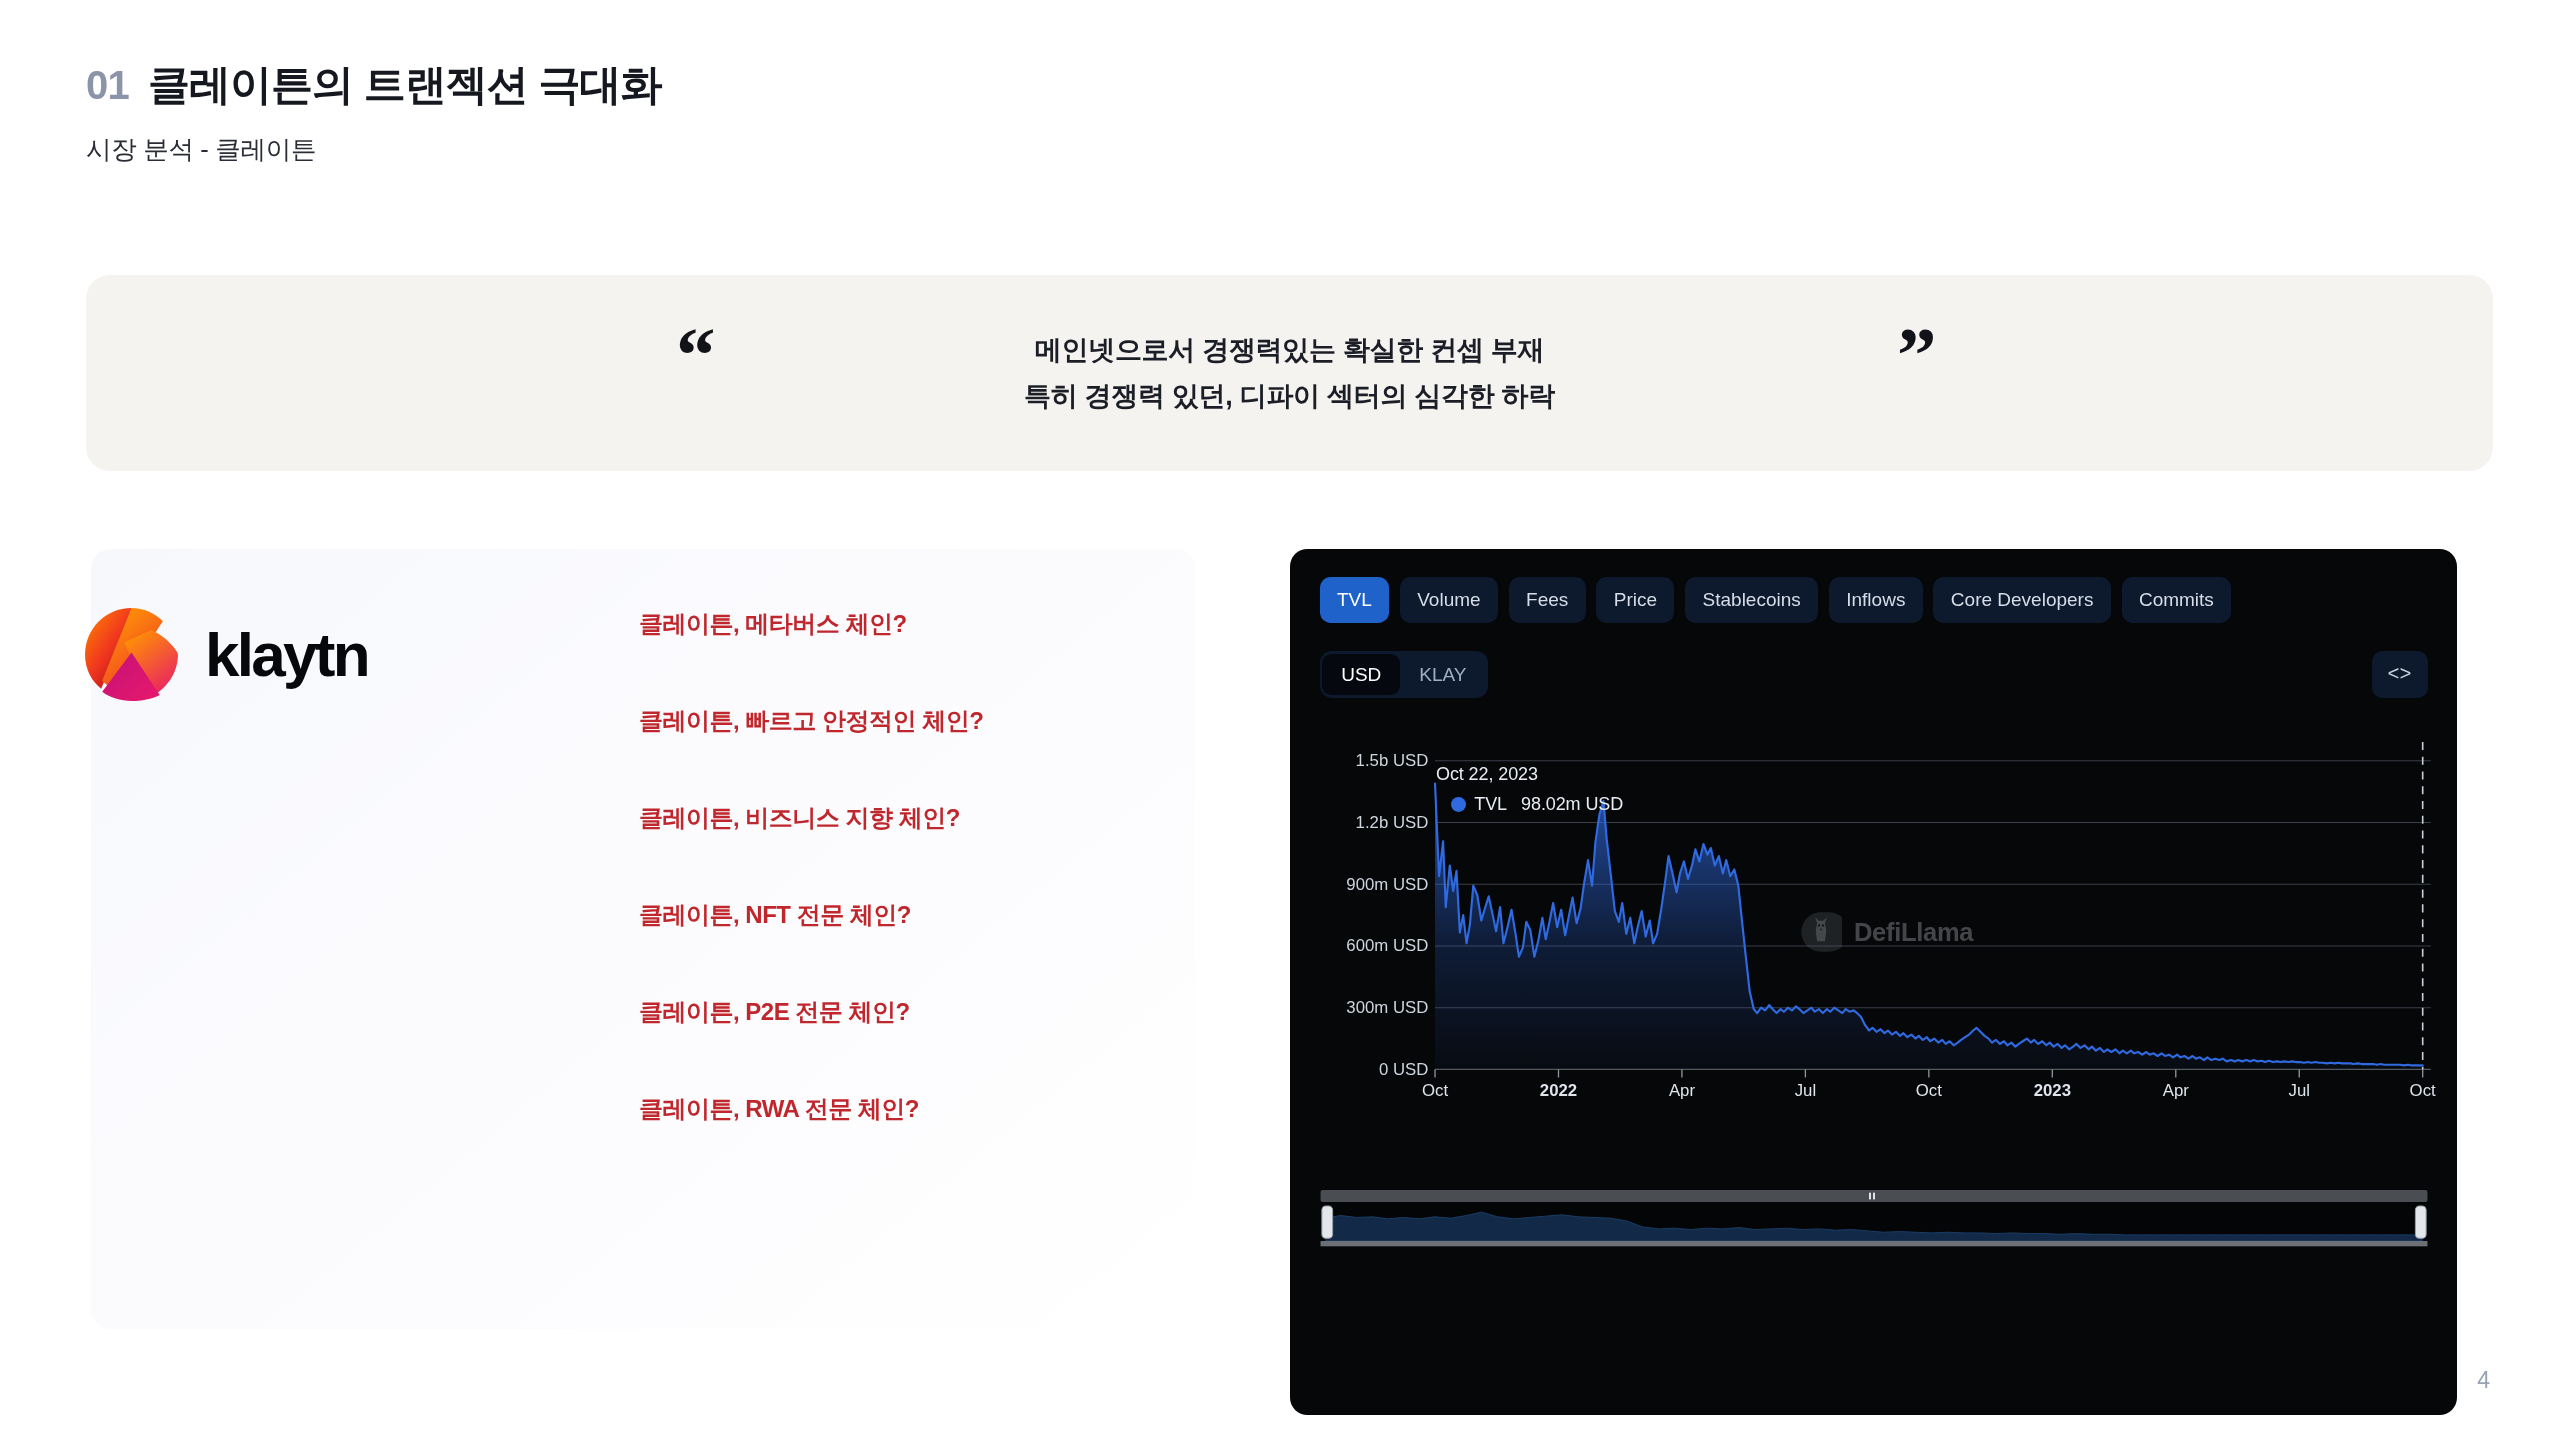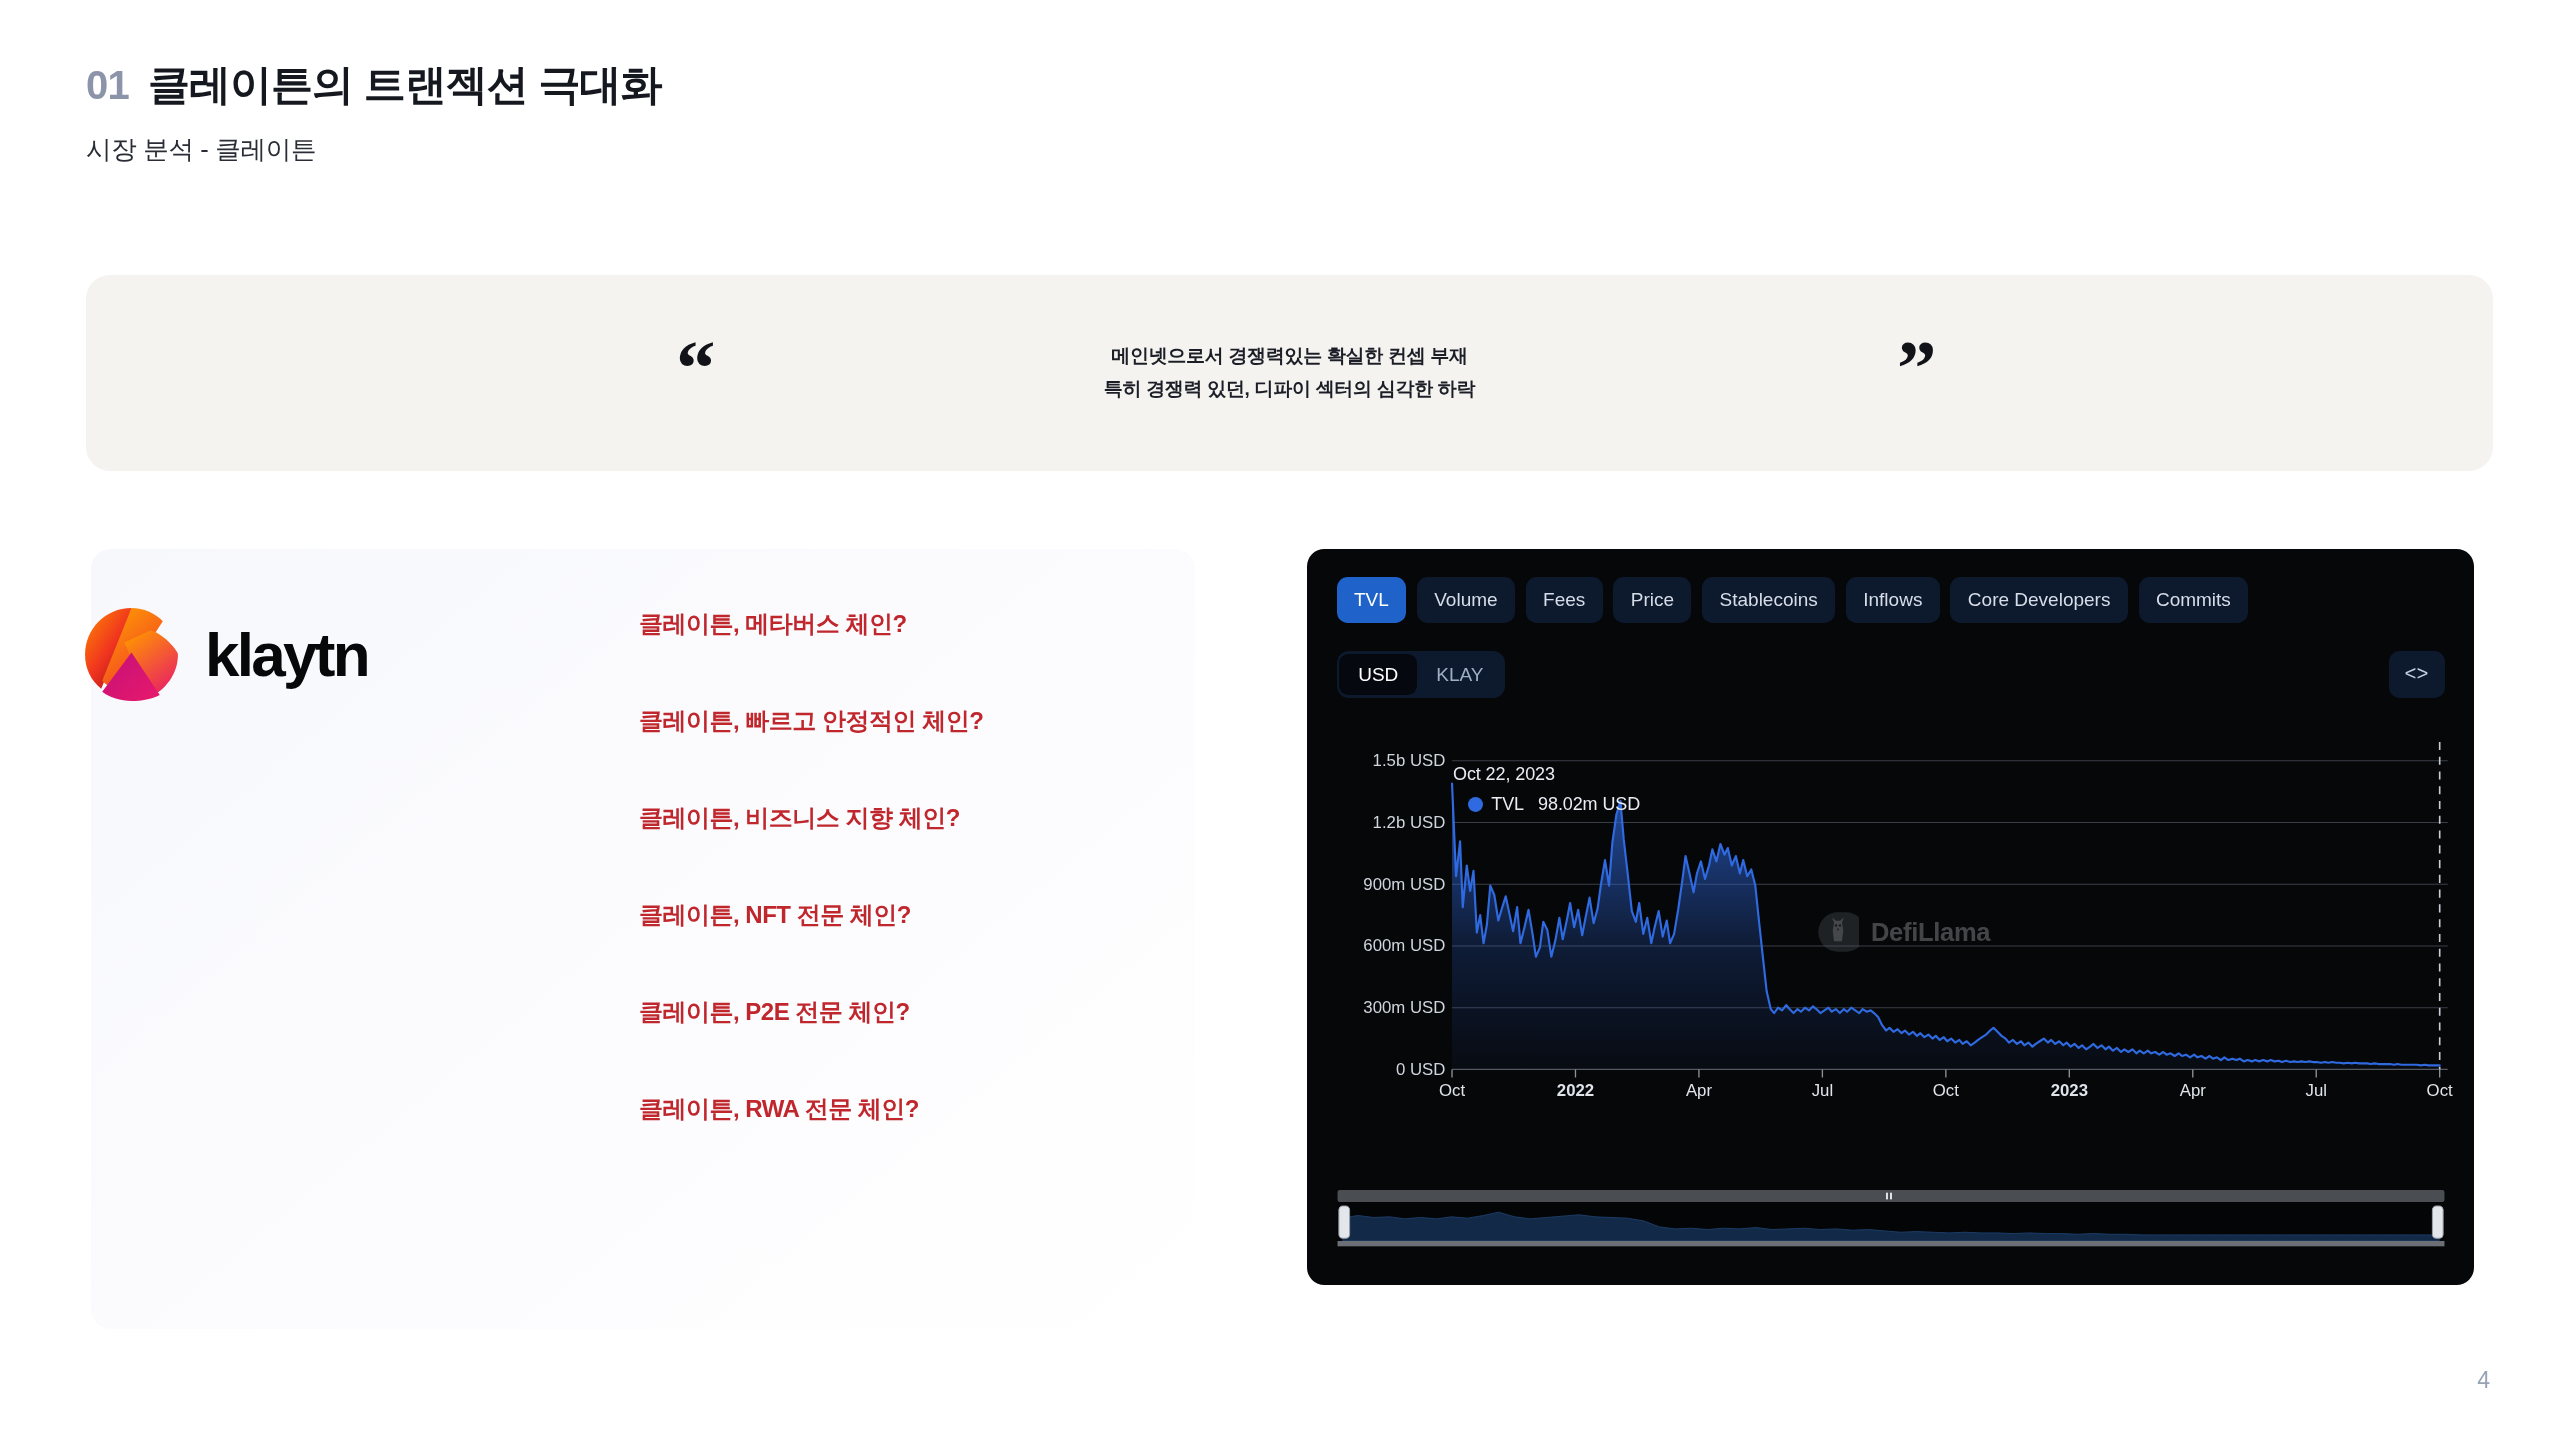--- a/index.html
+++ b/index.html
@@ -77,21 +77,21 @@
     font-size: 79px;
     font-weight: 700;
     color: #111318;
     line-height: 0.4;
     user-select: none;
   }
   #quote-open  { left: 590px;  top: 12px; }
   #quote-close { left: 1811px; top: 12px; }
   #quote-lines {
     text-align: center;
-    font-size: 19px;
+    font-size: 27px;
     font-weight: 700;
     color: #1b1e26;
     line-height: 1.72;
     letter-spacing: -0.3px;
   }
 
   
   #left-card {
     position: absolute;
     left: 91px;
@@ -135,25 +135,24 @@
     display: flex;
     align-items: flex-start;
   }
 
   
   #chart-panel {
     position: absolute;
     left: 1290px;
     top: 549px;
     width: 1167px;
-    height: 736px;
+    height: 866px;
     background: #060709;
     border-radius: 17.4px;
     overflow: hidden;
-    margin-left: 17px;
   }
   #chart-tabs {
     position: absolute;
     left: 29.5px;
     top: 28px;
     display: flex;
     gap: 10.7px;
   }
   .chart-tab {
     height: 46px;

